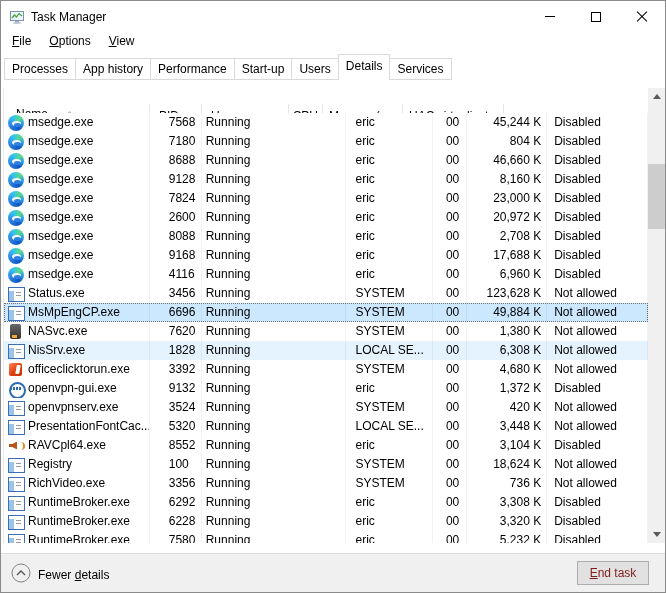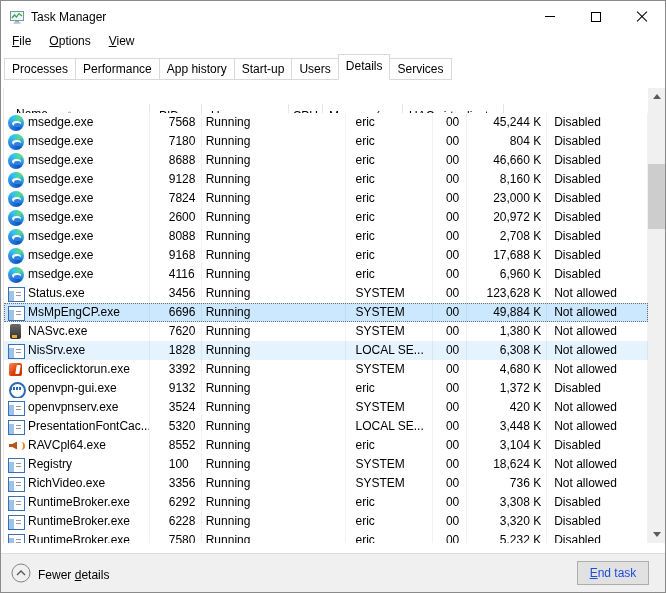--- a/index.html
+++ b/index.html
@@ -89,21 +89,21 @@
   .sb-btn{ position:absolute; left:0; width:17px; height:17px; display:flex; align-items:center; justify-content:center; }
   .sb-up{ top:0; } .sb-down{ bottom:0; }
   .tri-up{ width:0; height:0; border-left:4px solid transparent; border-right:4px solid transparent; border-bottom:5px solid #5a5a5a; }
   .tri-down{ width:0; height:0; border-left:4px solid transparent; border-right:4px solid transparent; border-top:5px solid #5a5a5a; }
   .sb-thumb{ position:absolute; left:0; top:76px; width:17px; height:65px; background:#cdcdcd; }
 
   
   .footer{ position:absolute; left:0; right:0; bottom:0; height:39px; background:#f0f0f0; border-top:1px solid #dcdcdc; }
   .details-toggle{ position:absolute; left:10px; top:9px; display:flex; align-items:center; }
   .details-toggle .lbl{ margin-left:7px; }
-  .end-task-btn{ position:absolute; right:16px; top:7px; width:72px; height:24px; background:#e1e1e1; border:1px solid #adadad; font-family:"Liberation Sans",sans-serif; font-size:12px; color:#1d4ed8; }
+  .end-task-btn{ position:absolute; right:16px; top:7px; width:72px; height:24px; background:#e1e1e1; border:1px solid #adadad; font-family:"Liberation Sans",sans-serif; font-size:12px; color:#7f1d1d; }
 </style>
 </head>
 <body>
 
 <div class="window">
 
   <div class="titlebar">
     <span class="icon" style="width:16px;height:16px;">
       <svg width="16" height="16" viewBox="0 0 16 16">
         <rect x="1.5" y="2.5" width="13" height="9" fill="#eef5fb" stroke="#7a93a8"></rect>
@@ -127,22 +127,22 @@
   </div>
 
   <div class="menubar">
     <span class="menu-item"><u>F</u>ile</span>
     <span class="menu-item"><u>O</u>ptions</span>
     <span class="menu-item"><u>V</u>iew</span>
   </div>
 
   <div class="tabstrip">
     <div class="tab">Processes</div>
+    <div class="tab">App history</div>
     <div class="tab">Performance</div>
-    <div class="tab">App history</div>
     <div class="tab">Start-up</div>
     <div class="tab">Users</div>
     <div class="tab active">Details</div>
     <div class="tab">Services</div>
   </div>
 
   <div class="table-area">
     <div class="thead">
       <div class="th col-name">
         <span class="sort-indicator">

